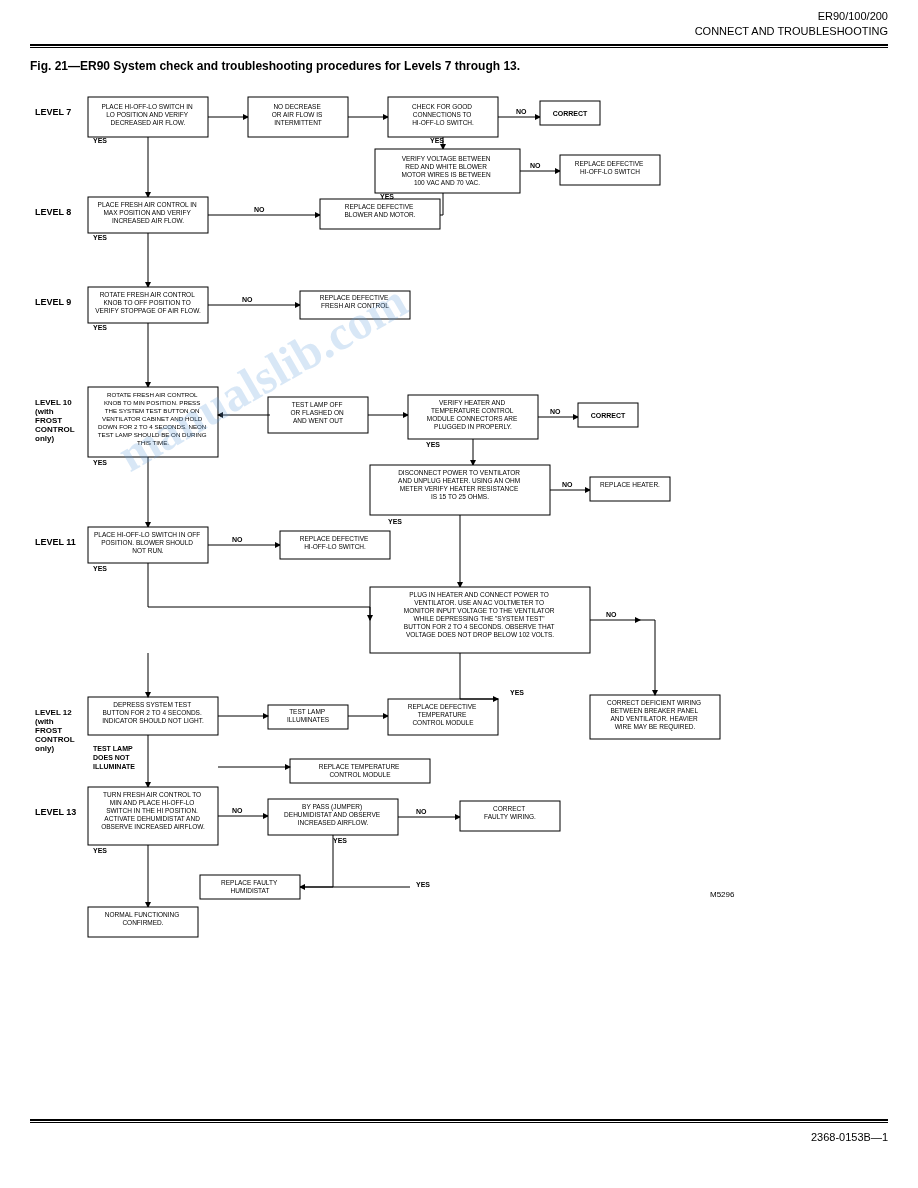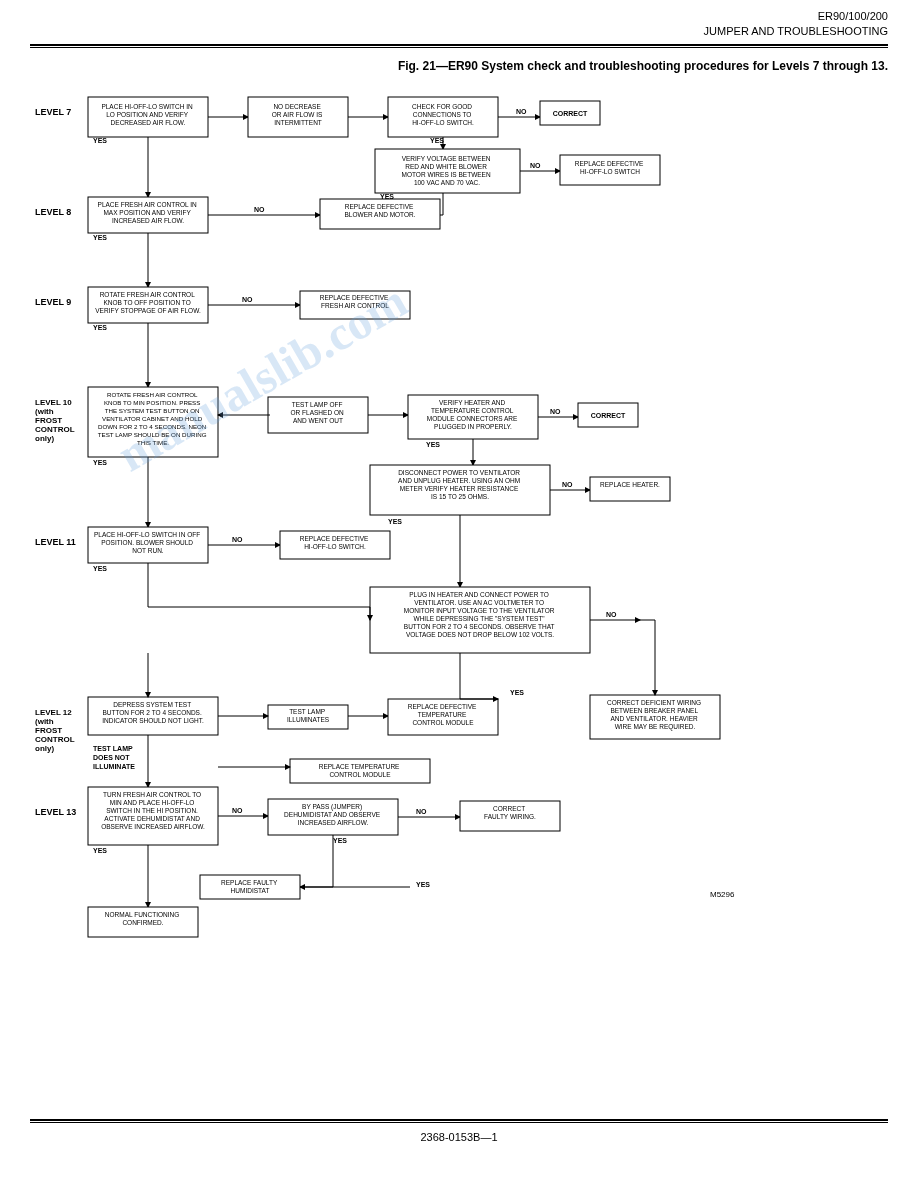--- a/index.html
+++ b/index.html
@@ -28,21 +28,20 @@
       border-top: 2px solid #000;
       border-bottom: 1px solid #000;
       margin-bottom: 10px;
       height: 4px;
     }
     .figure-title {
       font-size: 12px;
       font-weight: bold;
       margin-bottom: 12px;
       line-height: 1.4;
-      text-align: right;
     }
     .diagram-container {
       position: relative;
       width: 100%;
       font-size: 7.5px;
       line-height: 1.2;
     }
     
     .watermark {
       position: absolute;
@@ -58,36 +57,36 @@
       white-space: nowrap;
     }
     .footer-rule {
       border-top: 2px solid #000;
       border-bottom: 1px solid #000;
       height: 4px;
       margin-top: 10px;
     }
     .page-footer {
       display: flex;
-      justify-content: center;
+      justify-content: flex-end;
       margin-top: 8px;
       font-size: 11px;
     }
     svg.diagram {
       width: 100%;
     }
   </style>
 </head>
 <body>
 
 <div class="page">
 
   <div class="header">
     <div>ER90/100/200</div>
-    <div>JUMPER AND TROUBLESHOOTING</div>
+    <div>CONNECT AND TROUBLESHOOTING</div>
   </div>
   <div class="header-line"></div>
 
   <div class="figure-title">Fig. 21—ER90 System check and troubleshooting procedures for Levels 7 through 13.</div>
 
   <div class="watermark">manualslib.com</div>
 
   <div class="diagram-container">
     <svg class="diagram" viewBox="0 0 858 1020" xmlns="http://www.w3.org/2000/svg" style="font-family: Arial, Helvetica, sans-serif;">
 

